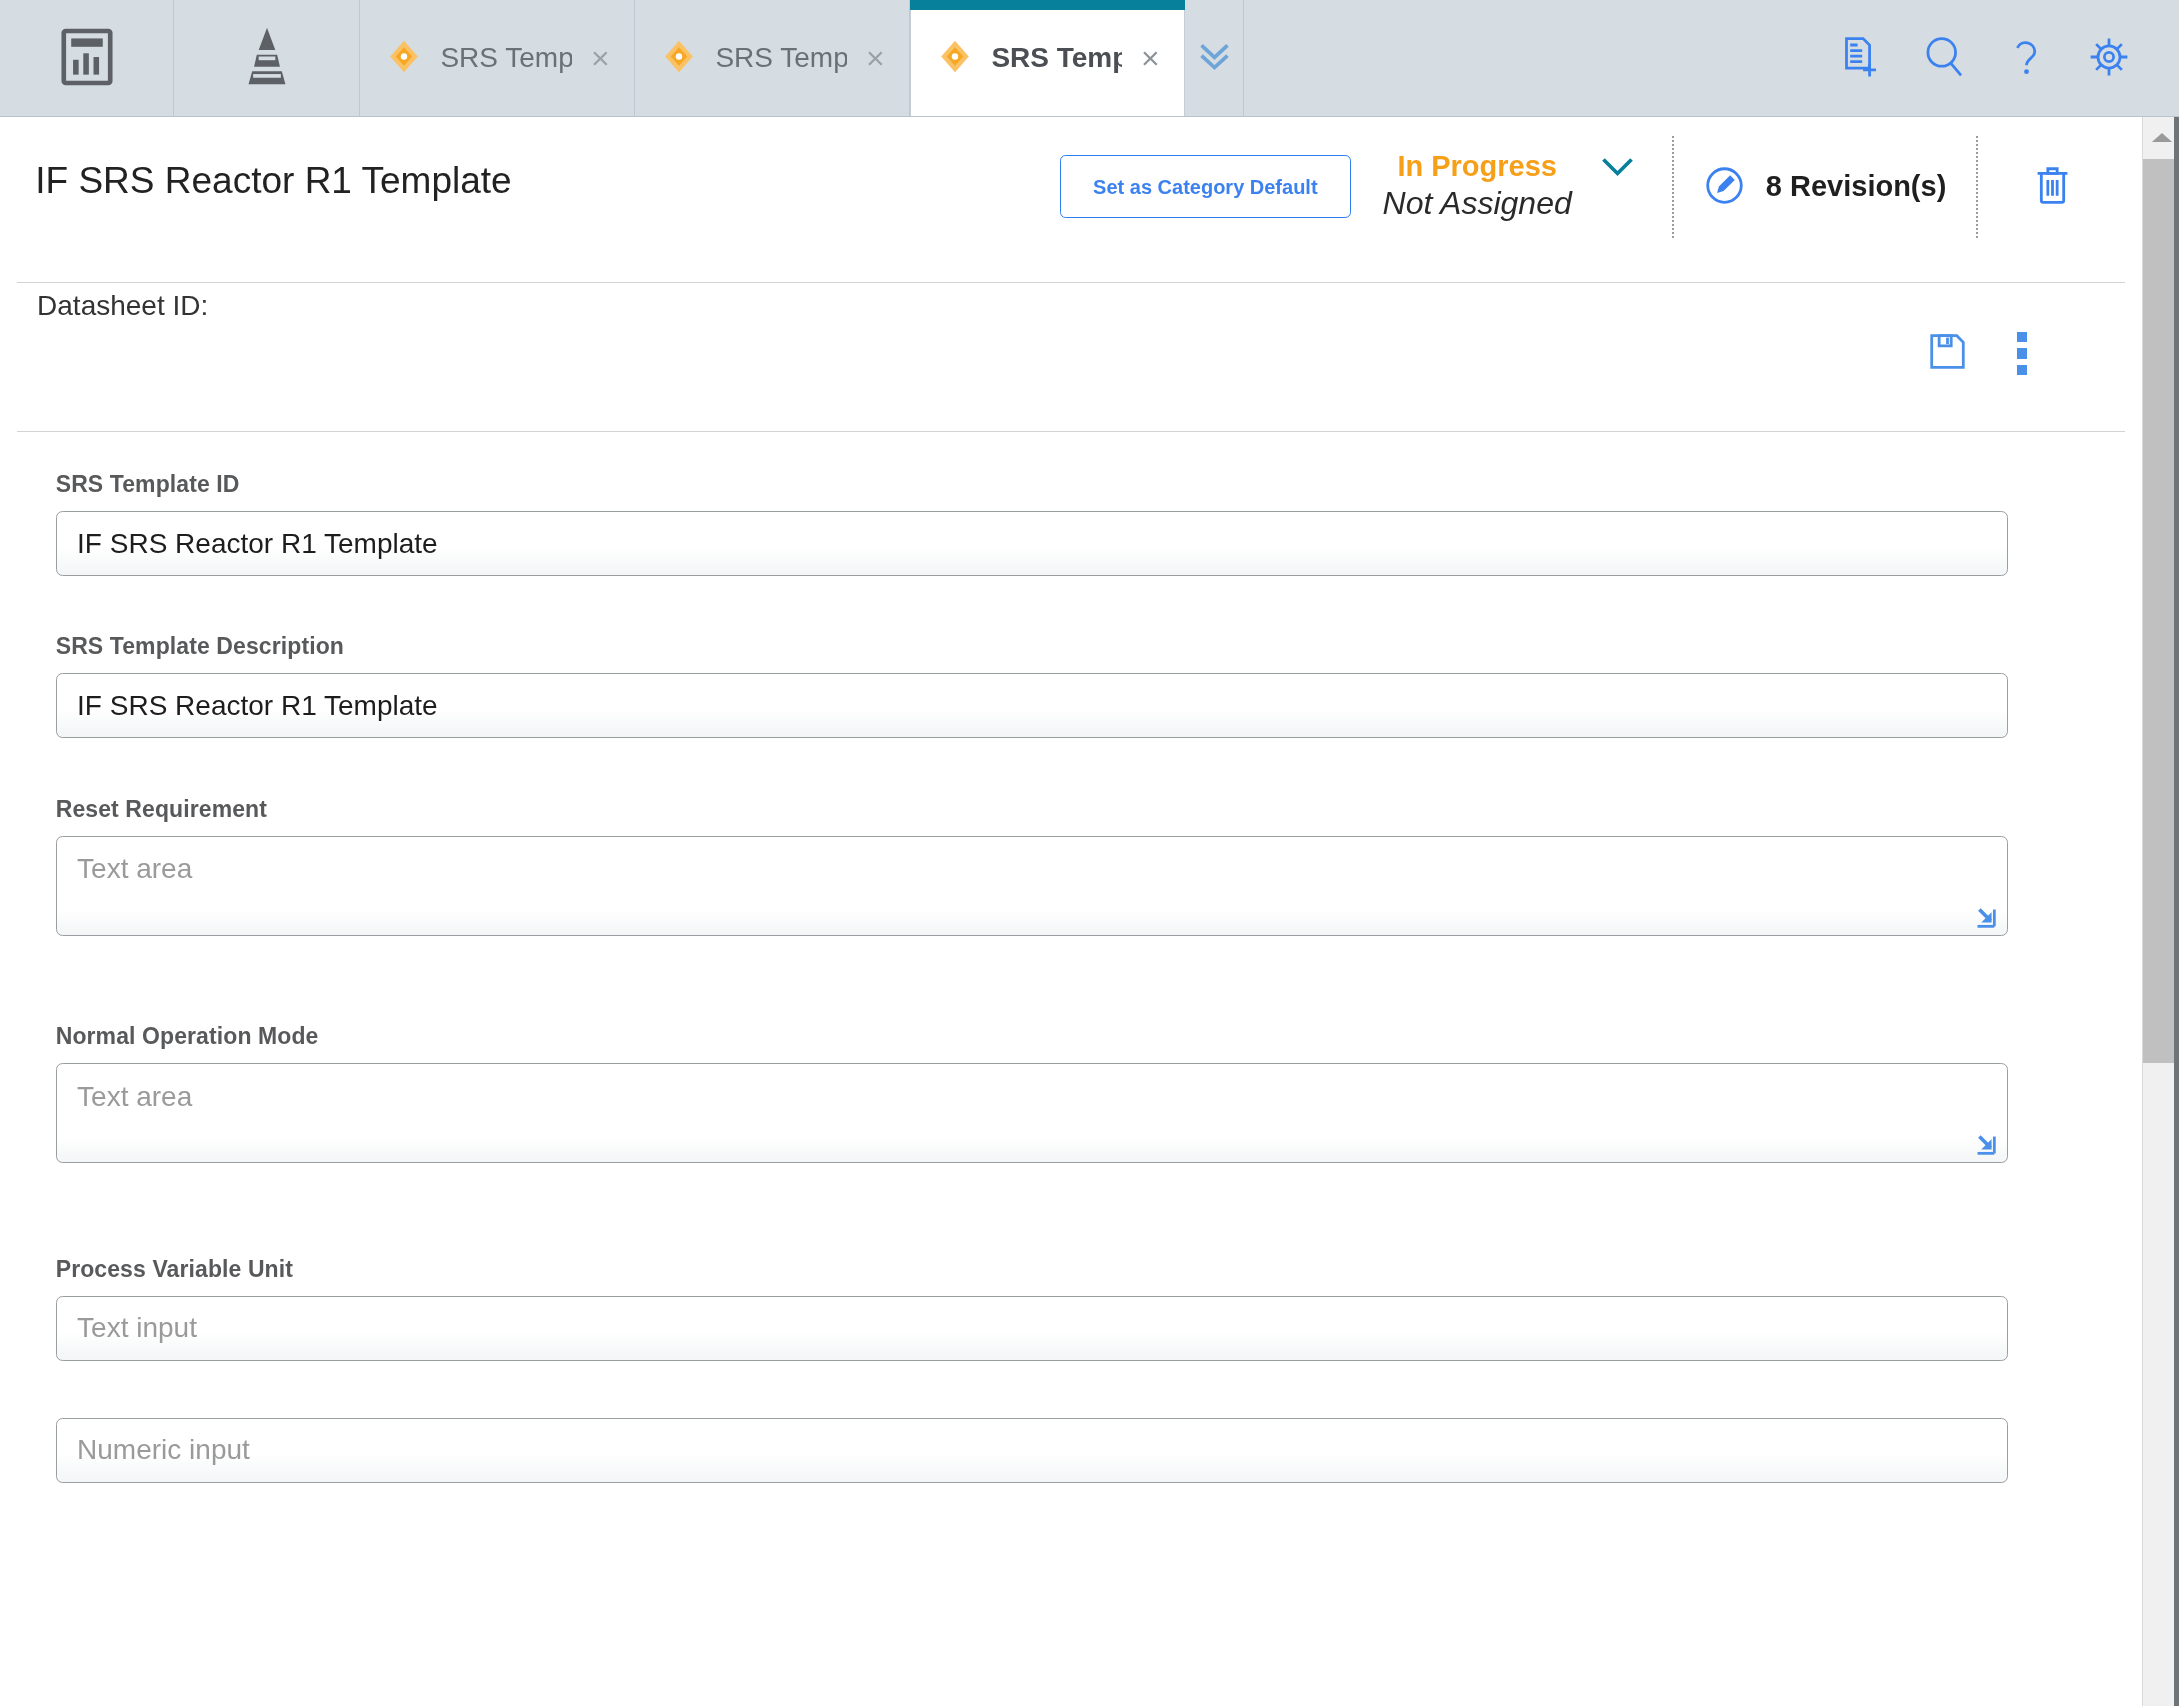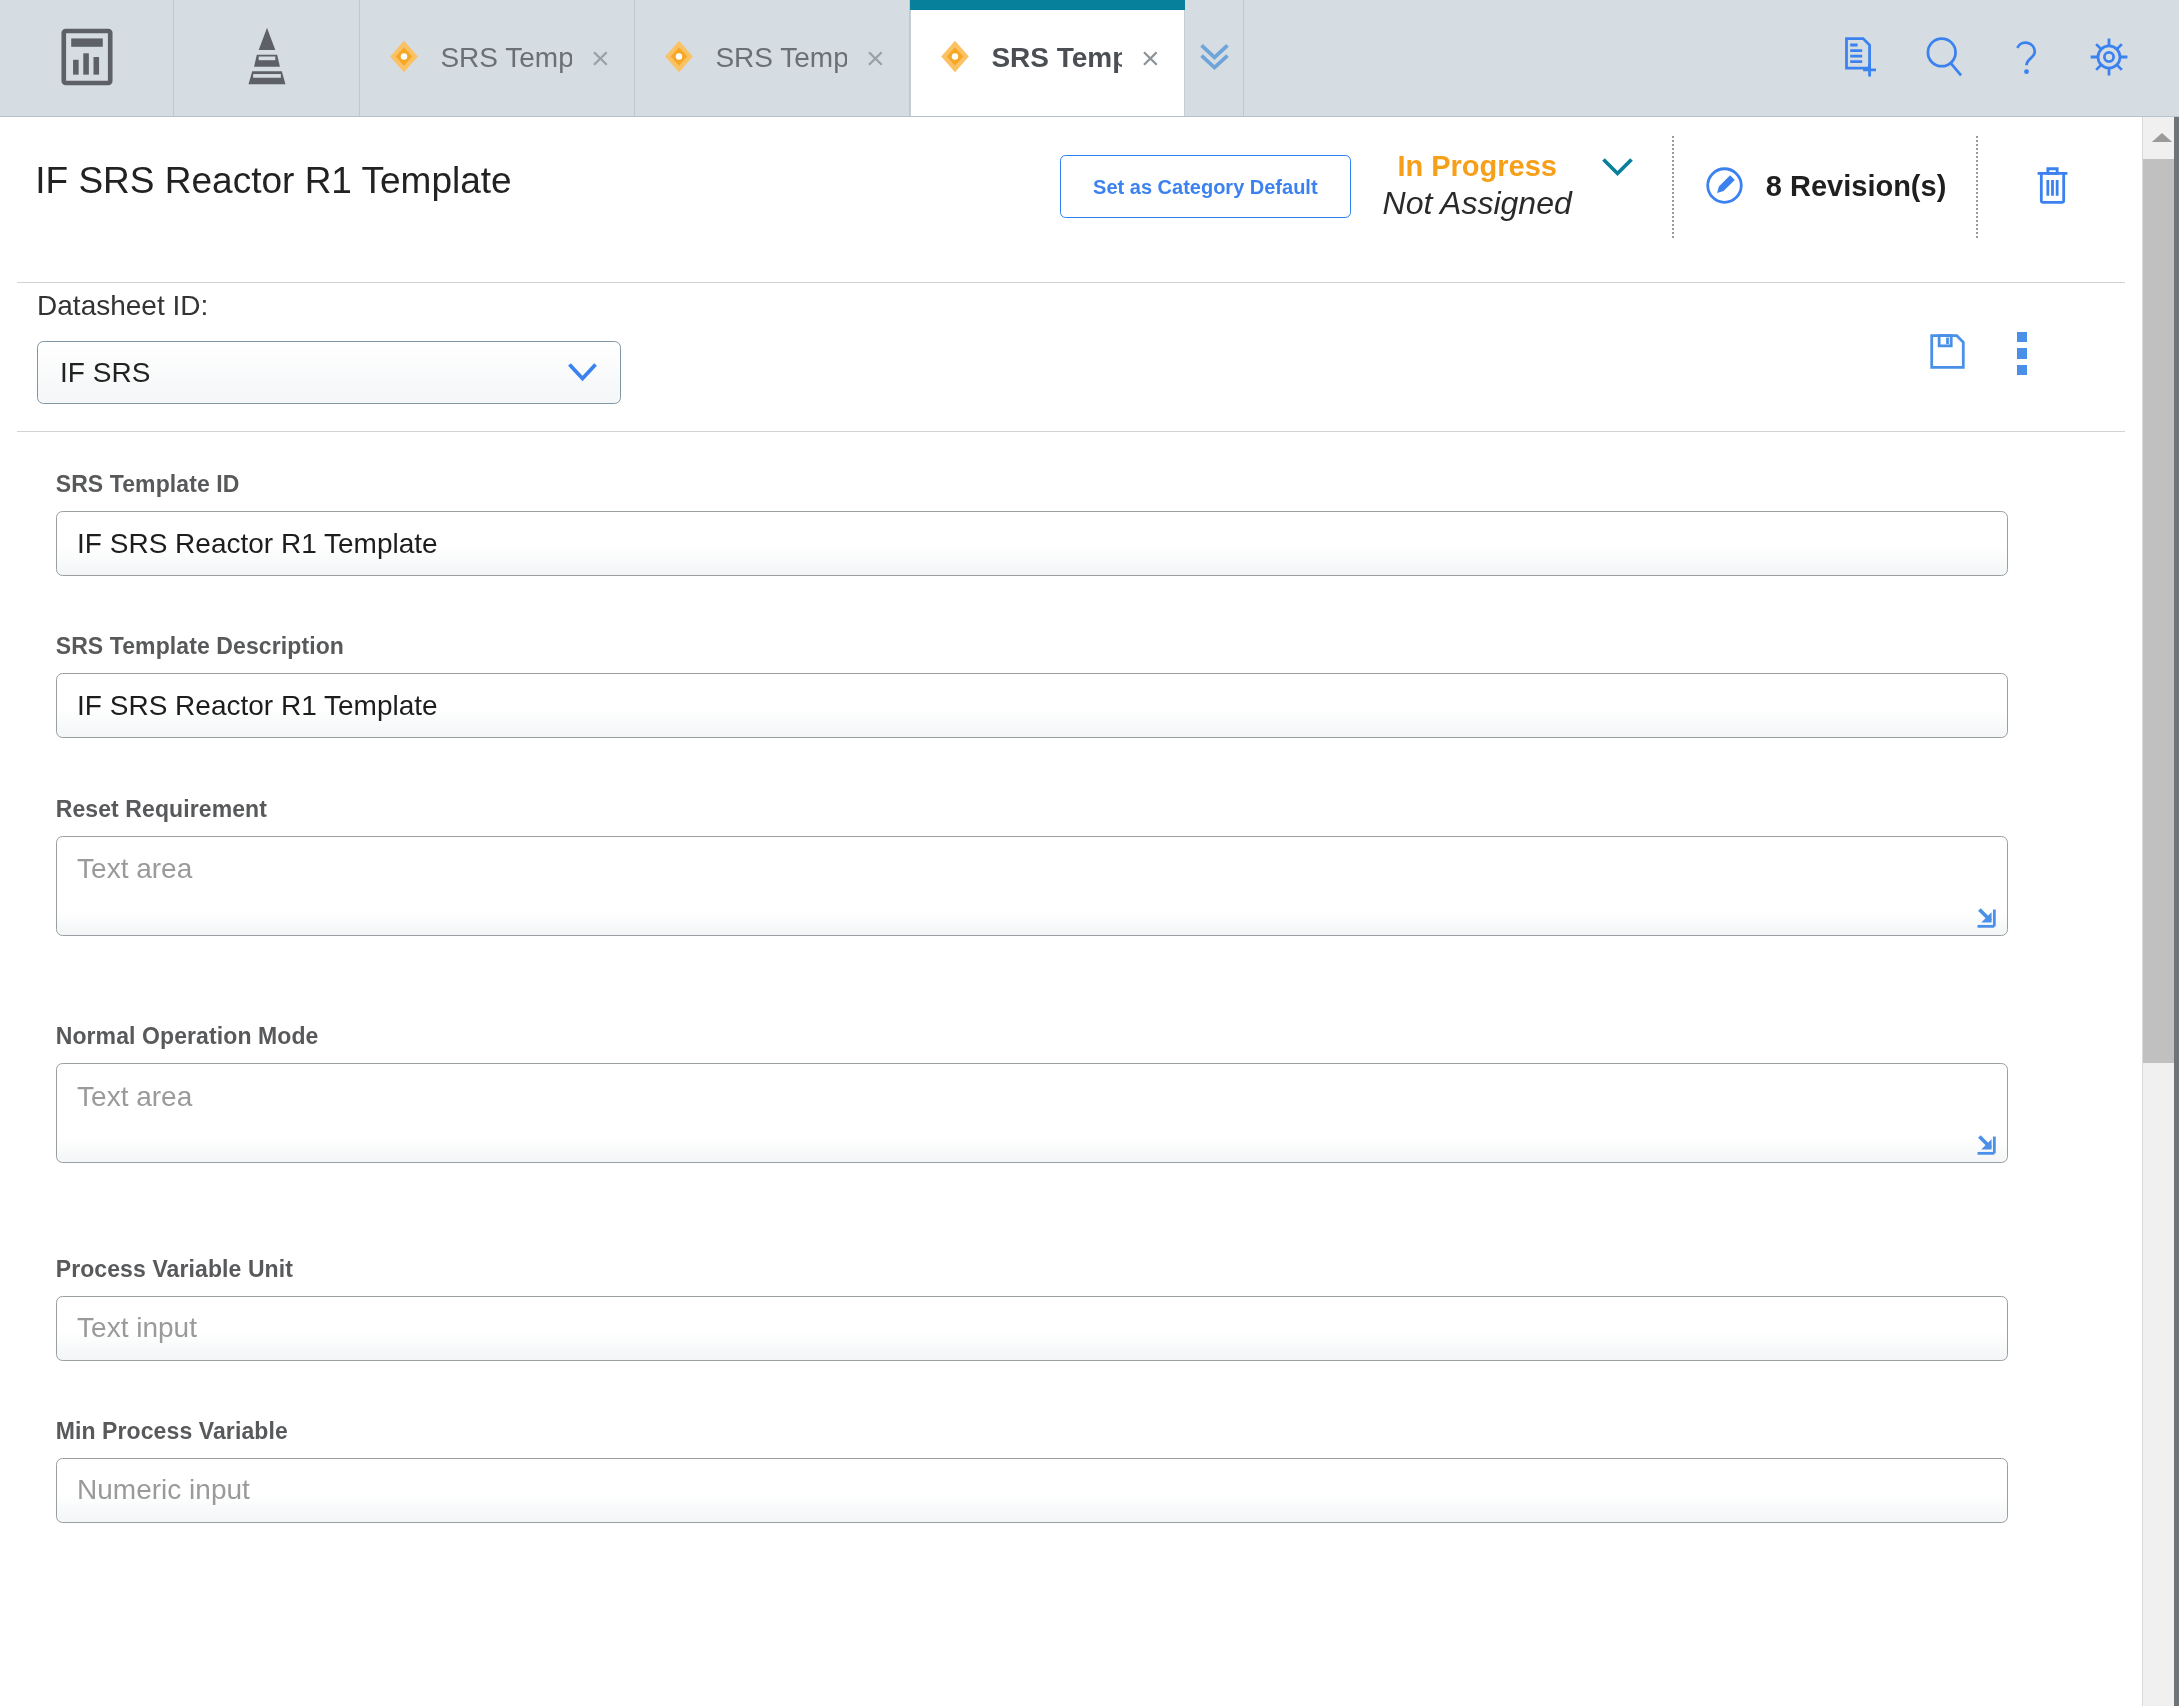--- a/index.html
+++ b/index.html
@@ -465,28 +465,20 @@
               <path d="M10 11 v29 a2 2 0 0 0 2 2 h20 a2 2 0 0 0 2 -2 v-29" fill="none" stroke="#3b82f0" stroke-width="3"></path>
               <path d="M17 18 v17 M22 18 v17 M27 18 v17" stroke="#3b82f0" stroke-width="3"></path>
             </svg>
           </span>
         </div>
       </div>
     </div>
 
     <div class="datasheet-row">
       <div class="ds-label">Datasheet ID:</div>
-      <div class="ds-select">
-        <span class="val">IF SRS</span>
-        <span>
-          <svg width="41" height="28" viewBox="0 0 44 30">
-            <path d="M8 8 L22 23 L36 8" fill="none" stroke="#3b82f0" stroke-width="4"></path>
-          </svg>
-        </span>
-      </div>
 
       <div class="ds-actions">
         <div>
           <span>
             <svg width="39" height="39" viewBox="0 0 42 42">
               <path d="M4 4 h27 l7 7 v27 h-34 z" fill="none" stroke="#4a90e8" stroke-width="3"></path>
               <path d="M12 4 h13 v11 h-13 z" fill="none" stroke="#4a90e8" stroke-width="3"></path>
               <path d="M21 6 v7" stroke="#4a90e8" stroke-width="3"></path>
             </svg>
           </span>
@@ -550,21 +542,20 @@
       <div class="gap-l"></div>
 
       <div class="field">
         <div class="field-label">Process Variable Unit</div>
         <div class="input-box placeholder">Text input</div>
       </div>
 
       <div class="gap-s"></div>
 
       <div class="field">
-        <div class="field-label">Min Process Variable</div>
         <div class="input-box placeholder">Numeric input</div>
       </div>
 
     </div>
   </div>
 
   <div class="scrollbar">
     <div class="sb-arrow">
       <span>
         <svg width="24" height="13" viewBox="0 0 26 14">

